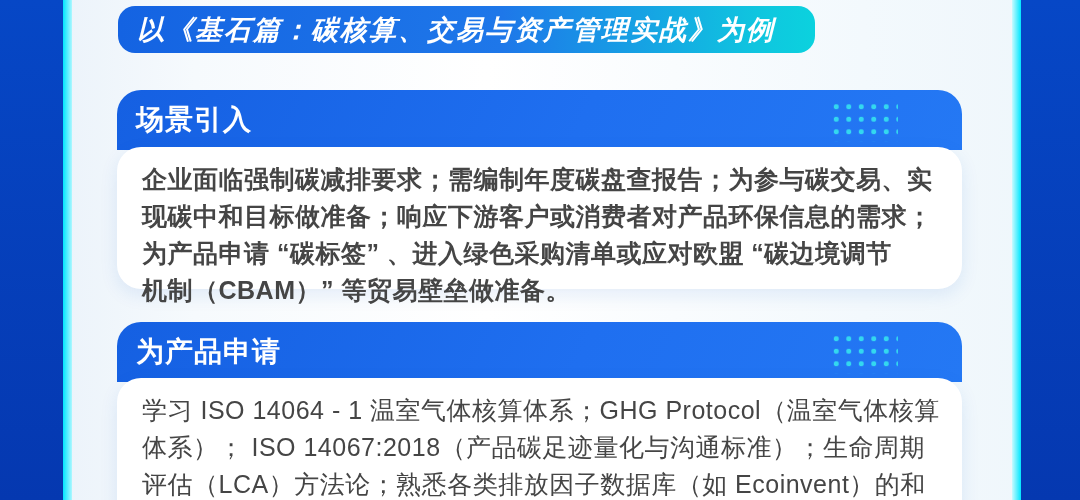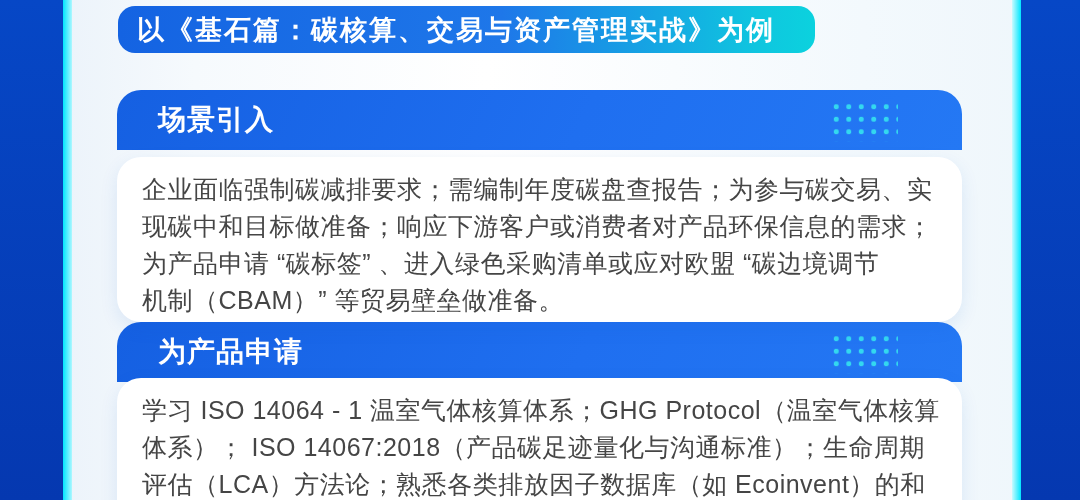--- a/index.html
+++ b/index.html
@@ -13,48 +13,48 @@
   .side-bar.right{left:1021px;width:59px;}
   .side-stripe{position:absolute;top:0;height:500px;width:9px;}
   .side-stripe.left{left:63px;background:linear-gradient(90deg,#00e6ff 0%,#aef7ff 100%);}
   .side-stripe.right{left:1012px;background:linear-gradient(90deg,#c9fbff 0%,#00e6ff 100%);}
 
   .banner{
     position:absolute;left:118px;top:6px;width:697px;height:47px;
     border-radius:17px;
     background:linear-gradient(90deg,#1463e2 0%,#1e77e9 55%,#0fc6df 92%,#0bd2de 100%);
     display:flex;align-items:center;
-    box-sizing:border-box;padding-left:19px;
+    box-sizing:border-box;padding-left:19px;font-style:italic;
   }
   .banner-text{
     color:#ffffff;font-weight:bold;font-size:27px;letter-spacing:2px;white-space:nowrap;
   }
 
   .section-header{
     position:absolute;left:117px;width:845px;height:60px;
     border-radius:24px 24px 0 0;
     background:linear-gradient(115deg,#1560e2 0%,#1f6ff0 55%,#2478f4 100%);
-    display:flex;align-items:center;box-sizing:border-box;padding-left:41px;
+    display:flex;align-items:center;box-sizing:border-box;padding-left:19px;
   }
   .section-header.h1{top:90px;}
   .section-header.h2{top:322px;}
   .section-title{color:#ffffff;font-weight:bold;font-size:28px;letter-spacing:1px;white-space:nowrap;}
   .dots{
     position:absolute;right:64px;top:50%;transform:translateY(-50%);
     width:70px;height:43px;
     background-image:radial-gradient(circle,#33d8ef 2.3px,rgba(0,0,0,0) 2.9px);
     background-size:12.5px 12.5px;background-position:2px 2px;
   }
 
   .card{
     position:absolute;left:117px;width:845px;background:#ffffff;border-radius:24px;
     box-shadow:0 6px 18px rgba(21,86,201,0.10);
     box-sizing:border-box;padding:14px 22px 0 25px;z-index:2;
   }
-  .card.c1{top:157px;height:165px;}
+  .card.c1{top:147px;height:142px;font-weight:bold;}
   .card.c2{top:378px;height:170px;}
   .card-body{
     margin:0;color:#454545;font-size:25px;line-height:37px;letter-spacing:0.5px;
     white-space:pre-line;
   }
 </style>
 </head>
 <body>
 
 <div class="stage">

